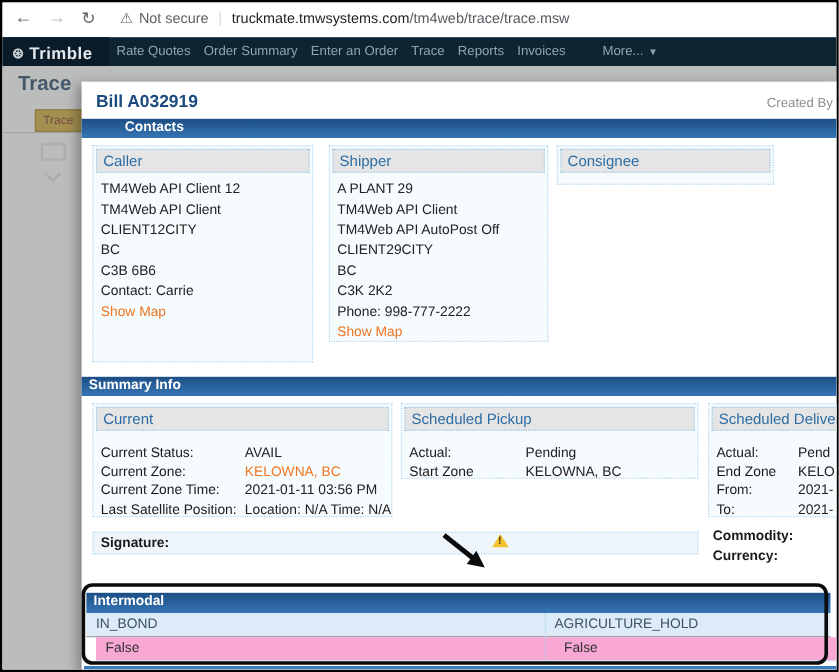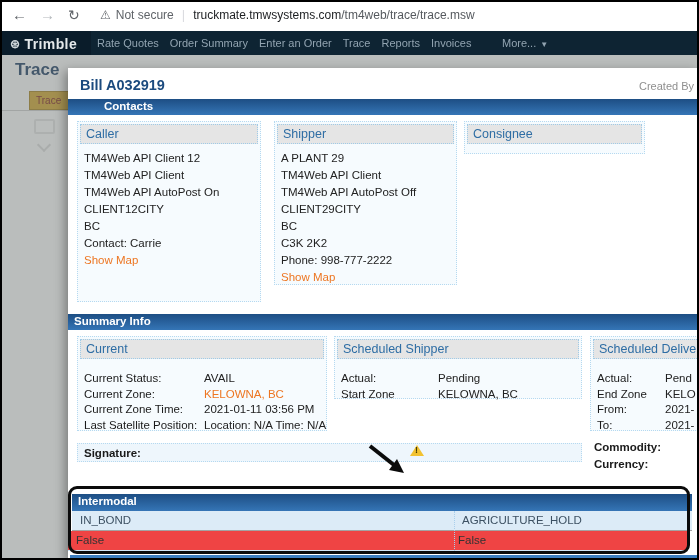--- a/index.html
+++ b/index.html
@@ -68,21 +68,21 @@
   .sigbox{position:absolute;left:9px;top:375px;width:505px;height:19px;border:1px dotted #b5d9f0;background:#eef6fc;}
   .sigbox .lbl{position:absolute;left:6px;top:3px;font-size:11.5px;font-weight:bold;color:#1a1a1a;}
   .side-lbl{position:absolute;font-size:11.5px;font-weight:bold;color:#1a1a1a;white-space:nowrap;}
   .lbl-commodity{left:526px;top:373px;}
   .lbl-currency{left:526px;top:390px;}
 
   .warnicon{position:absolute;left:342px;top:377px;width:0;height:0;border-left:7px solid transparent;border-right:7px solid transparent;border-bottom:11px solid #f2c231;}
   .warnicon span{position:absolute;left:-2px;top:0px;font-size:9px;font-weight:bold;color:#4a3b00;}
 
   .im-headrow{position:absolute;left:4px;top:443px;width:620px;height:20px;background:#dcebf7;border-bottom:1px solid #a3a3a3;}
-  .im-valrow{position:absolute;left:0;top:463px;width:620px;height:20px;background:#ef4444;border-bottom:1px solid #cfe3f4;padding-left:36px;}
+  .im-valrow{position:absolute;left:12px;top:463px;width:620px;height:20px;background:#f9a8d4;border-bottom:1px solid #cfe3f4;padding-left:36px;}
   .im-cell{position:absolute;top:3px;font-size:11.5px;color:#3d5163;white-space:nowrap;}
   .im-valrow .im-cell{color:#333;}
   .im-c1{left:8px;}
   .im-c2{left:390px;}
   .im-divider{position:absolute;left:386px;top:443px;width:1px;height:40px;border-left:1px dotted #a9cfec;}
 
   .annot-box{position:absolute;left:0px;top:418px;width:622px;height:68px;border:3px solid #0b0b0b;border-radius:9px;z-index:6;pointer-events:none;}
   .annot-arrow{position:absolute;left:294px;top:370px;z-index:6;pointer-events:none;}
   .bottom-blue{position:absolute;left:2px;top:487px;width:629px;height:3px;background:#3c7dbf;}
 </style>
@@ -137,23 +137,23 @@
     <div class="created-by">Created By WEBS</div>
 
     <div class="secbar bar-contacts">Contacts</div>
 
     <div class="colbox box-caller">
       <div class="colhead">Caller</div>
       <div class="collines">
 
       <div>TM4Web API Client 12</div>
           <div>TM4Web API Client</div>
-          <div>TM4Web API AutoPost On</div>
           <div>CLIENT12CITY</div>
           <div>BC</div>
+          <div>C3B 6B6</div>
           <div>Contact: Carrie</div>
         </div>
       <div class="collines showmap" style="padding-top:0;">Show Map</div>
     </div>
 
     <div class="colbox box-shipper">
       <div class="colhead">Shipper</div>
       <div class="collines">
 
       <div>A PLANT 29</div>
@@ -193,21 +193,21 @@
           </div>
 
           <div class="srow">
             <span class="lbl">Last Satellite Position:</span>
             <span class="val">Location: N/A Time: N/A</span>
           </div>
         </div>
     </div>
 
     <div class="colbox box-pickup">
-      <div class="colhead">Scheduled Shipper</div>
+      <div class="colhead">Scheduled Pickup</div>
       <div class="srows">
 
           <div class="srow">
             <span class="lbl">Actual:</span>
             <span class="val">Pending</span>
           </div>
 
           <div class="srow">
             <span class="lbl">Start Zone</span>
             <span class="val">KELOWNA, BC</span>

